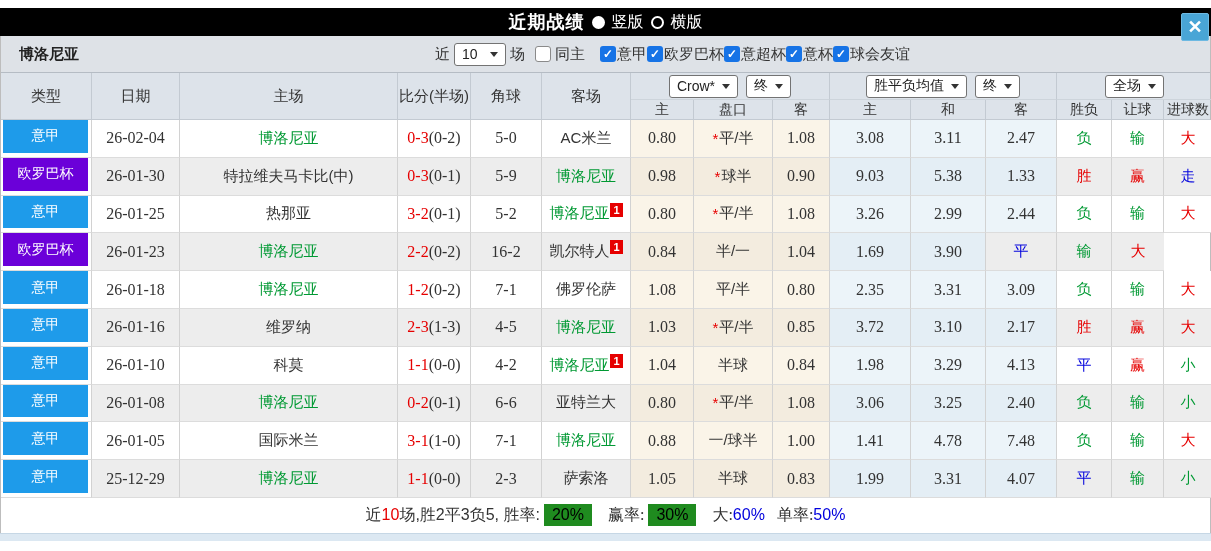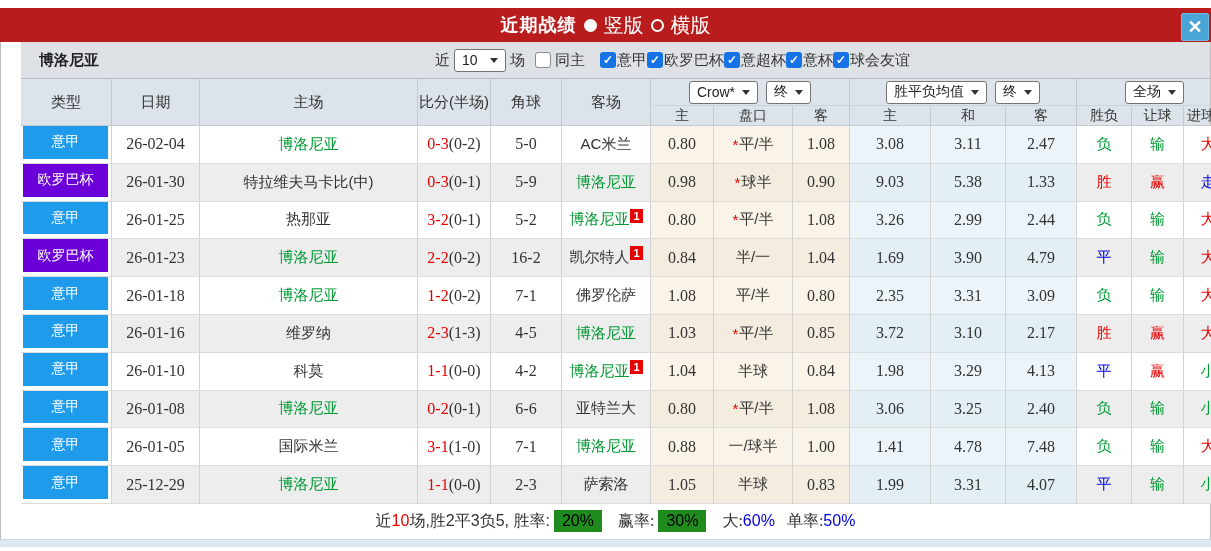--- a/index.html
+++ b/index.html
@@ -2,35 +2,35 @@
 <html><head>
 <meta charset="utf-8">
 <style>
   * { margin:0; padding:0; box-sizing:border-box; }
   html,body { width:1211px; height:551px; overflow:hidden; background:#fff;
               font-family:"Liberation Sans", sans-serif; }
   .num { font-family:"Liberation Serif", serif; }
 
   
   .topgap { height:8px; background:#fff; }
-  .titlebar { position:relative; height:34px; background:#b91c1c; display:flex;
+  .titlebar { position:relative; height:28px; background:#000000; display:flex;
               align-items:center; justify-content:center; color:#fff; }
   .title-group { display:flex; align-items:center; gap:7px; }
   .main-title { font-size:18px; font-weight:bold; letter-spacing:1px; }
   .radio { width:13px; height:13px; border-radius:50%; display:inline-block; }
   .radio.on  { background:#fff; }
   .radio.off { background:transparent; border:2px solid #fff; }
-  .radio-label { font-size:20px;font-family:Liberation Mono, monospace; }
+  .radio-label { font-size:16px;font-family:Liberation Mono, monospace; }
   .close-btn { position:absolute; right:2px; top:5px; width:28px; height:28px;
                background:#49a5d6; border:1px solid #6db9e2; border-radius:2px;
                color:#fff; font-size:18px; font-weight:bold; display:flex;
                align-items:center; justify-content:center; cursor:pointer; }
 
   
-  .panel { border-left:1px solid #bdbdbd; border-right:1px solid #bdbdbd;padding-left:20px; }
+  .panel { border-left:1px solid #bdbdbd; border-right:1px solid #bdbdbd; }
 
   
   .filterbar { height:37px; background:#dee2e7; border-bottom:1px solid #b5bcc4;
                display:flex; align-items:center; font-size:15px; color:#333; }
   .team-name { font-weight:bold; color:#222; margin-left:18px; }
   .filters { margin-left:auto; margin-right:300px; display:flex; align-items:center; gap:4px; }
   .sel { display:inline-flex; align-items:center; background:#fff;
          border:1px solid #737373; border-radius:3px; height:23px; padding:0 7px;
          font-size:14px; color:#222; cursor:pointer; white-space:nowrap; }
   .sel .car { width:0; height:0; border-left:4px solid transparent;
@@ -277,21 +277,20 @@
         <div class="cell num">16-2</div>
         <div class="cell ">
           <span class="team">凯尔特人</span>
           <span class="sup1">1</span>
         </div>
         <div class="cell num c-odds">0.84</div>
         <div class="cell c-odds">半/一</div>
         <div class="cell num c-odds">1.04</div>
         <div class="cell num c-avg">1.69</div>
         <div class="cell num c-avg">3.90</div>
-        <div class="cell num c-avg">4.79</div>
         <div class="cell t-blue">平</div>
         <div class="cell t-green">输</div>
         <div class="cell t-red nbr">大</div>
       </div>
       <div class="grid trow">
         <div class="cell c-league">
           <span class="lg serie-a">意甲</span>
         </div>
         <div class="cell num">26-01-18</div>
         <div class="cell ">

